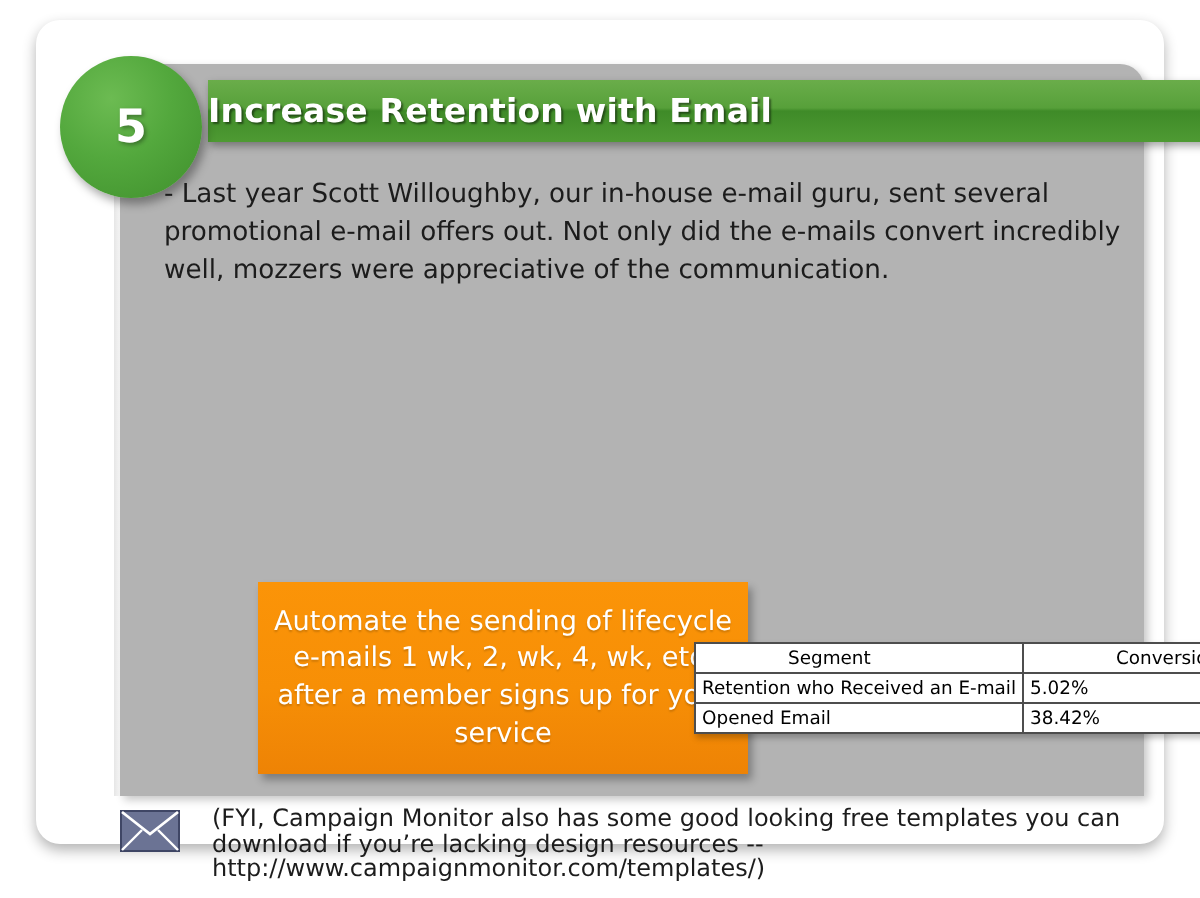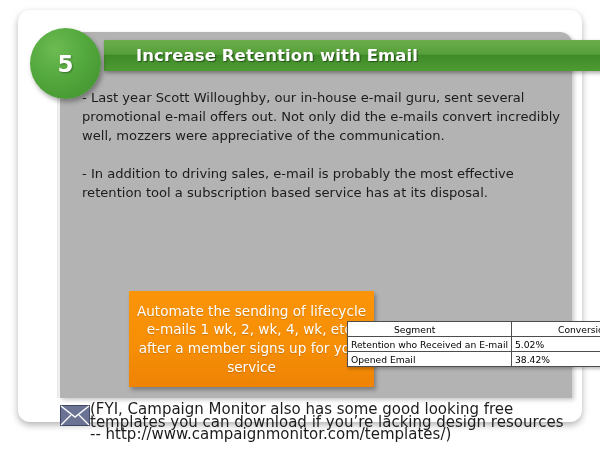--- a/index.html
+++ b/index.html
@@ -59,21 +59,21 @@
     background: linear-gradient(to bottom, #6aad4a 0%, #57a03a 45%, #3f8b28 50%, #4e9a33 100%);
     box-shadow: 1px 2px 4px rgba(0,0,0,0.35);
     display: flex;
     align-items: center;
   }
   .title-text {
     color: #ffffff;
     font-size: 16.5px;
     font-weight: bold;
     letter-spacing: 0.1px;
-    margin-left: 32px;
+    margin-left: 0;
     text-shadow: 1px 1px 1px rgba(0,0,0,0.45);
     white-space: nowrap;
   }
 
   
   .badge {
     position: absolute;
     left: 12px;
     top: 18px;
     width: 71px;
@@ -172,43 +172,43 @@
     align-items: flex-start;
   }
   .env-icon {
     flex: 0 0 auto;
     width: 30px;
     height: 21px;
     margin-top: 2px;
     position: relative;
   }
   .footer-note {
+    margin-left: 16px;
     color: #1c1c1c;
-    font-size: 15px;
+    font-size: 12px;
     line-height: 12.6px;
   }
 </style>
 </head>
 <body>
 
 <div class="slide">
 
   <div class="content-panel"></div>
 
   <div class="title-bar">
     <span class="title-text">Increase Retention with Email</span>
   </div>
 
   <div class="badge">
     <span class="badge-number">5</span>
   </div>
 
   <div class="body-text">
     <p>- Last year Scott Willoughby, our in-house e-mail guru, sent several promotional e-mail offers out. Not only did the e-mails convert incredibly well, mozzers were appreciative of the communication.</p>
-    <p>- In addition to driving sales, e-mail is probably the most effective retention tool a subscription based service has at its disposal.</p>
   </div>
 
   <div class="callout">
     <span class="callout-text">Automate the sending of lifecycle e-mails 1 wk, 2, wk, 4, wk, etc. after a member signs up for your service</span>
   </div>
 
   <table class="data-table">
     <tbody>
       <tr>
         <td class="hdr-right">Segment</td>

